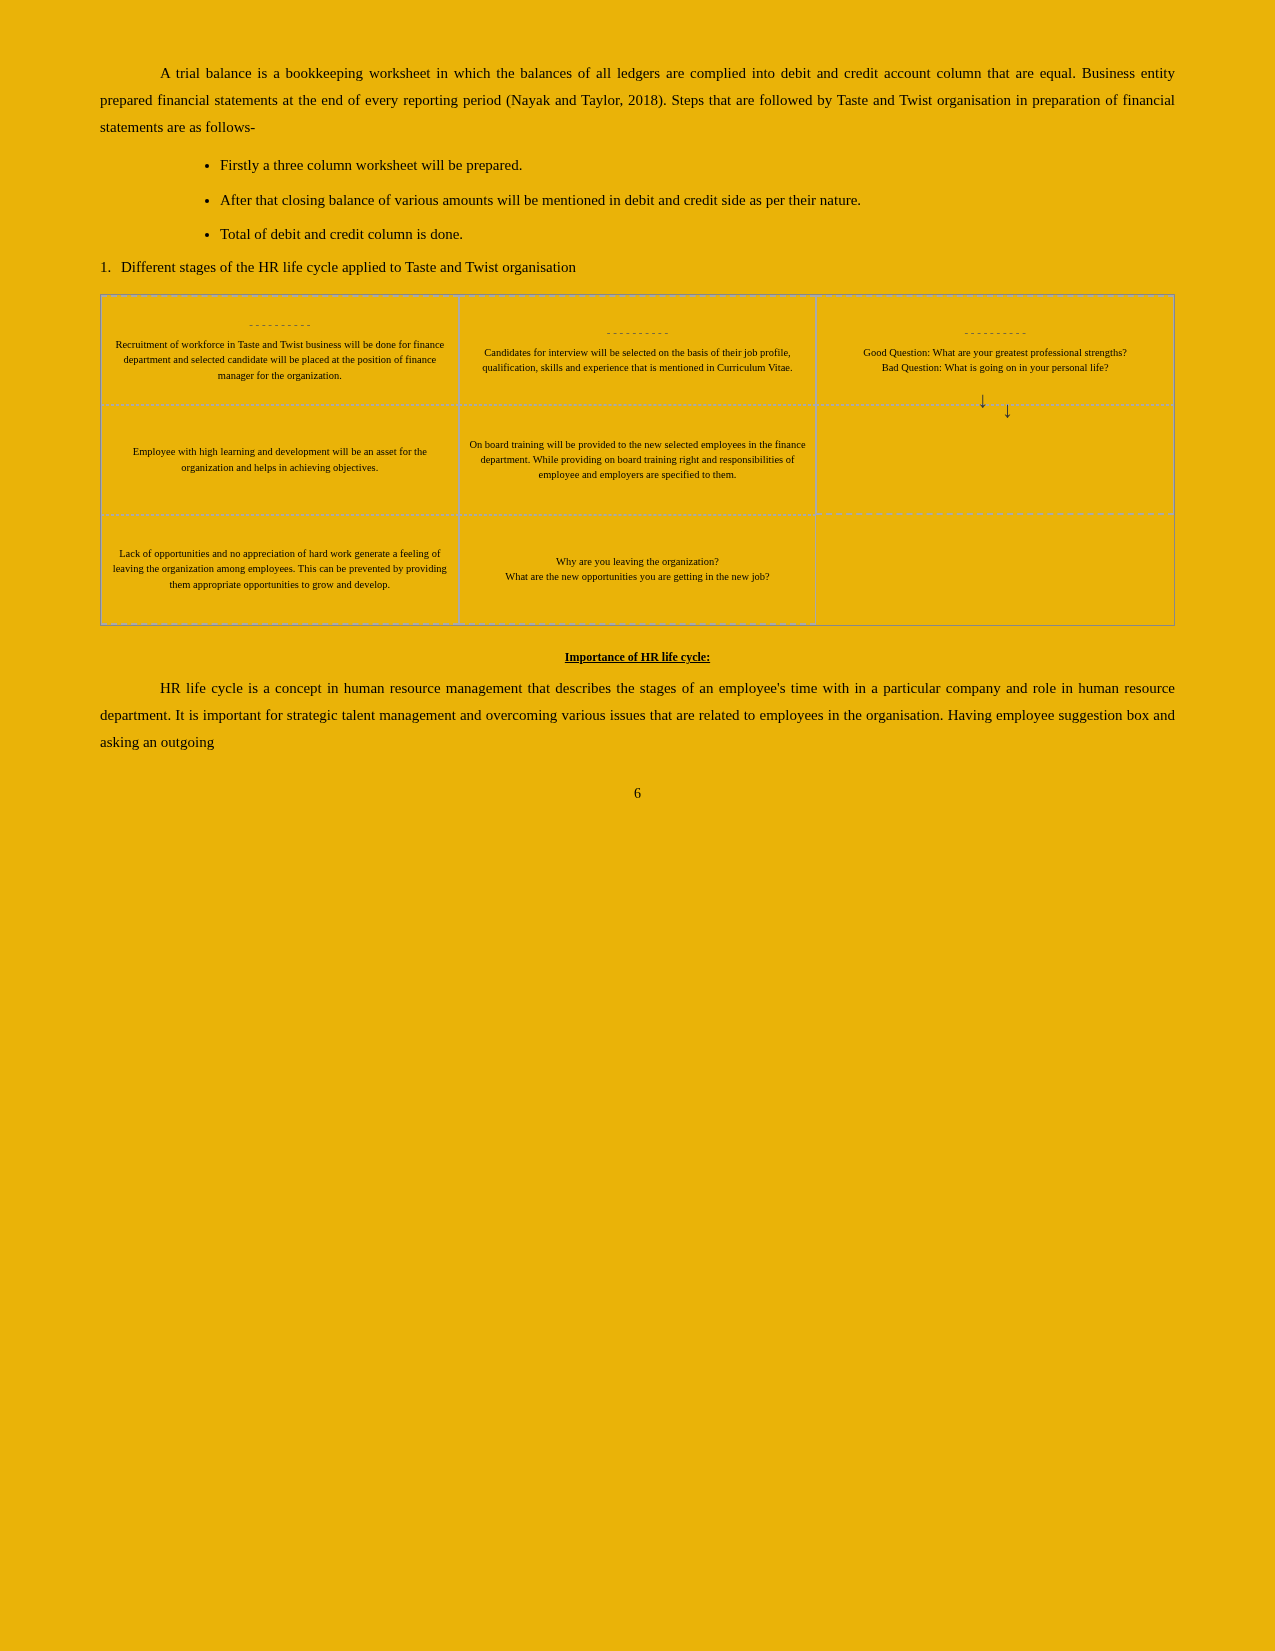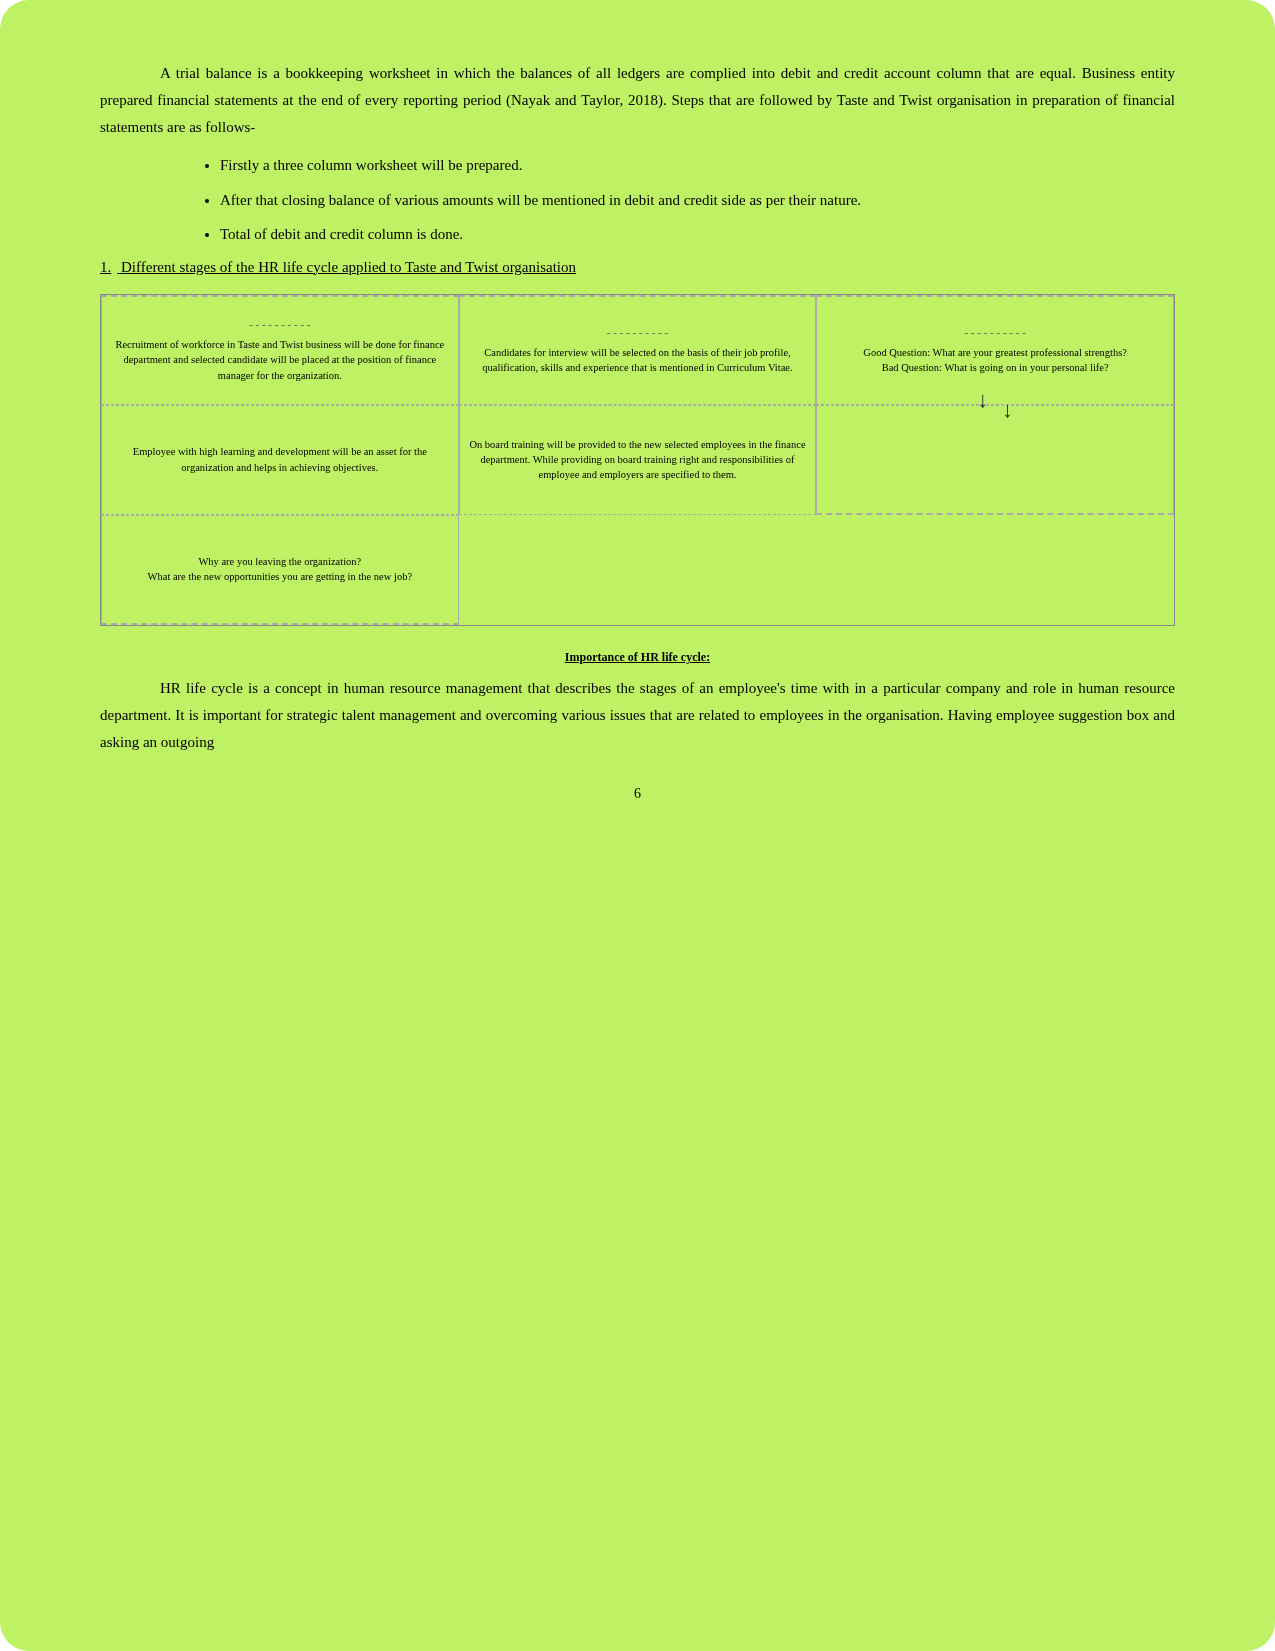--- a/index.html
+++ b/index.html
@@ -8,22 +8,21 @@
       font-family: 'Times New Roman', Times, serif;
       font-size: 15px;
       color: #000;
       width: 1275px;
       min-height: 1651px;
     }
     .page {
       width: 1275px;
       min-height: 1651px;
       padding: 60px 100px 60px 100px;
-      background: #bef264;
-      border-radius: 29px;
+      background: #eab308;
     }
     .paragraph {
       text-align: justify;
       line-height: 1.8;
       margin-bottom: 10px;
       text-indent: 60px;
     }
     .bullet-list {
       margin: 10px 0 10px 120px;
       list-style: disc;
@@ -33,21 +32,20 @@
       margin-bottom: 6px;
       text-align: justify;
     }
     .task-heading {
       font-weight: bold;
       font-size: 17px;
       margin: 28px 0 14px 0;
     }
     .section-heading {
       font-size: 15px;
-      text-decoration: underline;
       margin-bottom: 18px;
     }
     .section-heading span {
       margin-right: 6px;
     }
     
     .diagram-container {
       border: 1.5px solid #888;
       width: 100%;
       margin: 10px 0 24px 0;
@@ -142,20 +140,23 @@
     </div>
     <div class="diagram-cell mid-row">
       <div>On board training will be provided to the new selected employees in the finance department. While providing on board training right and responsibilities of employee and employers are specified to them.</div>
     </div>
 
     <div class="diagram-cell bot-row" style="position:relative;">
 
       <div style="position:absolute; top:-22px; left: 45%; font-size:22px; color:#333; z-index:3;">↓</div>
     </div>
     <div class="diagram-cell bot-row">
+      <div>Lack of opportunities and no appreciation of hard work generate a feeling of leaving the organization among employees. This can be prevented by providing them appropriate opportunities to grow and develop.</div>
+    </div>
+    <div class="diagram-cell bot-row">
       <div style="white-space:pre-line;">Why are you leaving the organization?
 What are the new opportunities you are getting in the new job?</div>
     </div>
 
   </div>
 
   <div class="importance-heading">Importance of HR life cycle:</div>
 
   <p class="paragraph">HR life cycle is a concept in human resource management that describes the stages of an employee's time with in a particular company and role in human resource department. It is important for strategic talent management and overcoming various issues that are related to employees in the organisation. Having employee suggestion box and asking an outgoing</p>
 

